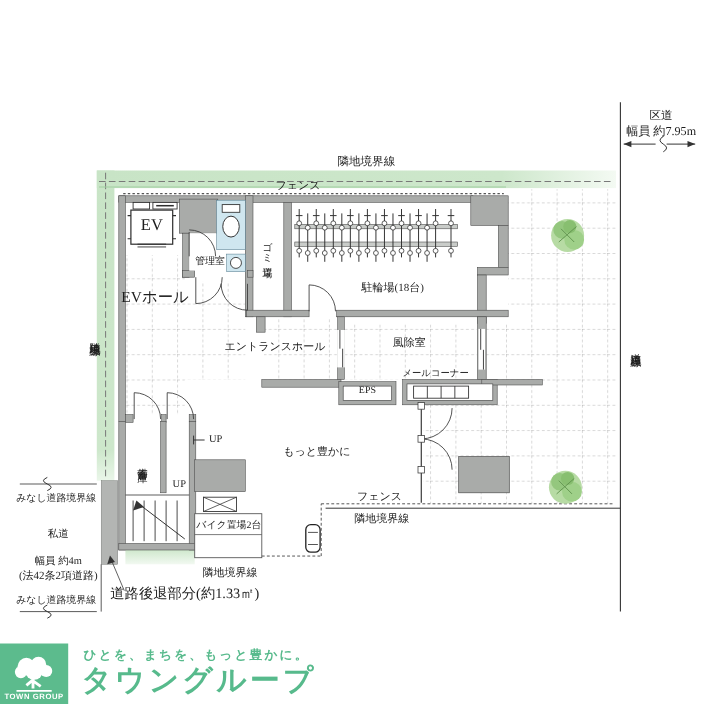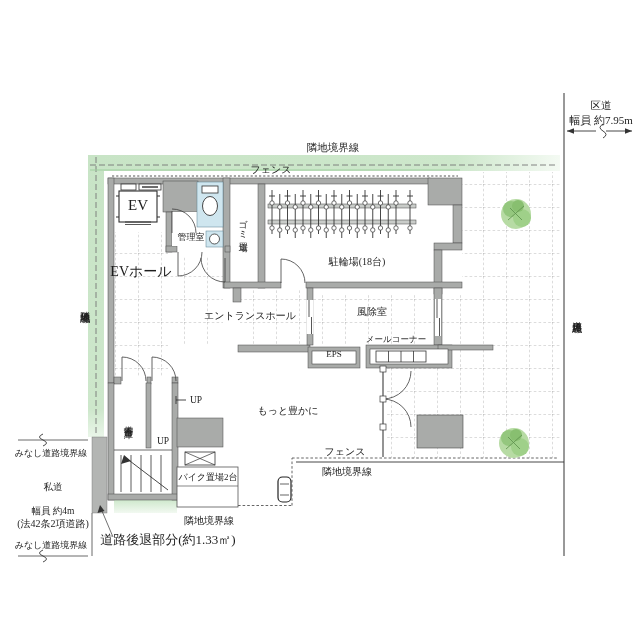--- a/index.html
+++ b/index.html
@@ -284,14 +284,30 @@
 <div class="lbl" style="left:345px;top:452px;font-size:10px">フェンス</div>
 <div class="lbl" style="left:347px;top:472px;font-size:10px">隣地境界線</div>
 <div class="lbl" style="left:209px;top:521px;font-size:10px">隣地境界線</div>
 <div class="lbl" style="left:51px;top:453px;font-size:9px">みなし道路境界線</div>
 <div class="lbl" style="left:53px;top:487px;font-size:9.5px">私道</div>
 <div class="lbl" style="left:53px;top:524px;font-size:10px">(法42条2項道路)</div>
 <div class="lbl" style="left:53px;top:511px;font-size:9.5px">幅員 約4m</div>
 <div class="lbl" style="left:51px;top:545px;font-size:9px">みなし道路境界線</div>
 <div class="lbl" style="left:168px;top:540px;font-size:13px">道路後退部分(約1.33㎡)</div>
 
-
+<div id="footer">
+  <div id="logo-box">
+    <svg width="44" height="36" viewBox="0 0 44 36">
+      <circle cx="15" cy="12" r="8" fill="#fff"></circle>
+      <circle cx="26" cy="10" r="7" fill="#fff"></circle>
+      <circle cx="33" cy="16" r="5.5" fill="#fff"></circle>
+      <circle cx="10" cy="17" r="5.5" fill="#fff"></circle>
+      <circle cx="22" cy="16" r="8" fill="#fff"></circle>
+      <path d="M21,20 V32 M21,24 L15,29 M21,25 L28,30" stroke="#fff" stroke-width="2.6" fill="none"></path>
+      <path d="M6,34 H38" stroke="#fff" stroke-width="1.6"></path>
+    </svg>
+    <div id="logo-text">TOWN GROUP</div>
+  </div>
+  <div id="tagline">ひとを、まちを、もっと豊かに。</div>
+  <div id="brand">タウングループ</div>
 </div>
 
+</div>
+
 </body></html>

